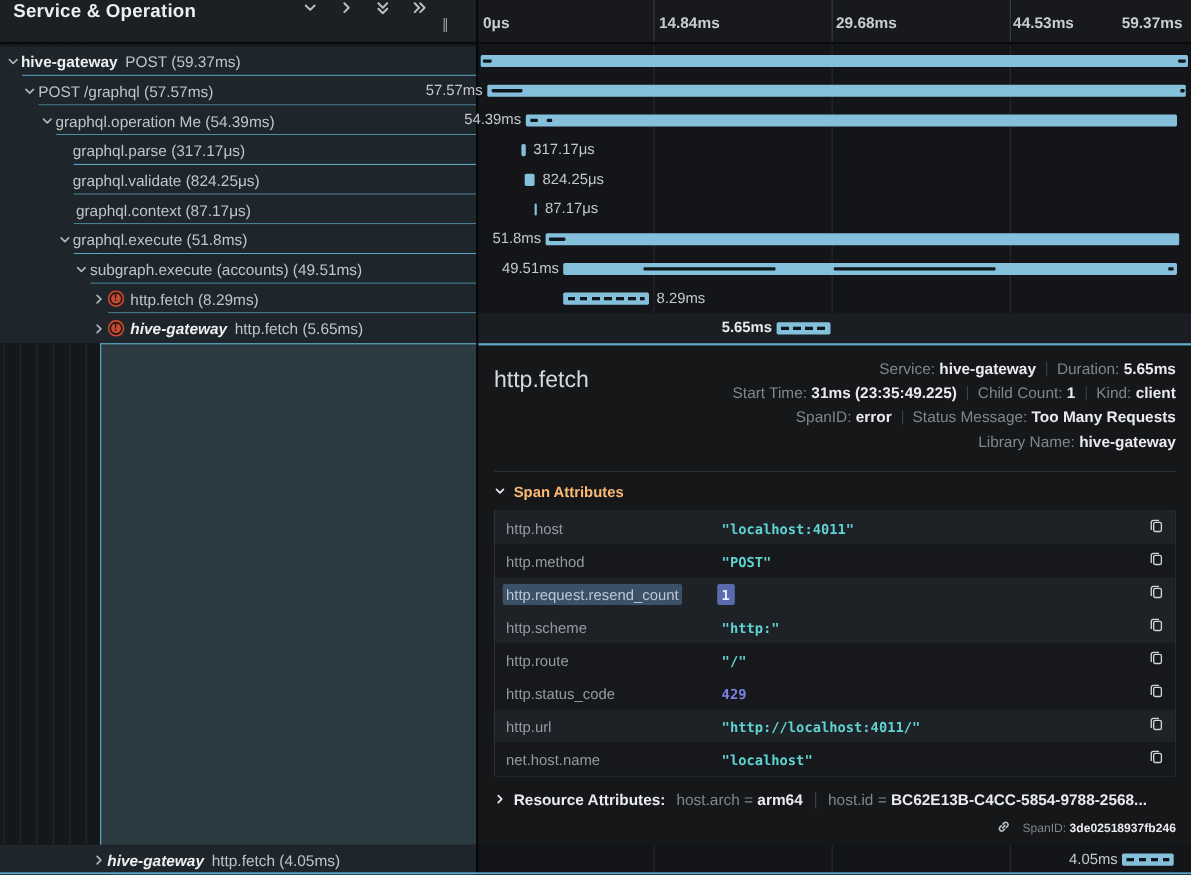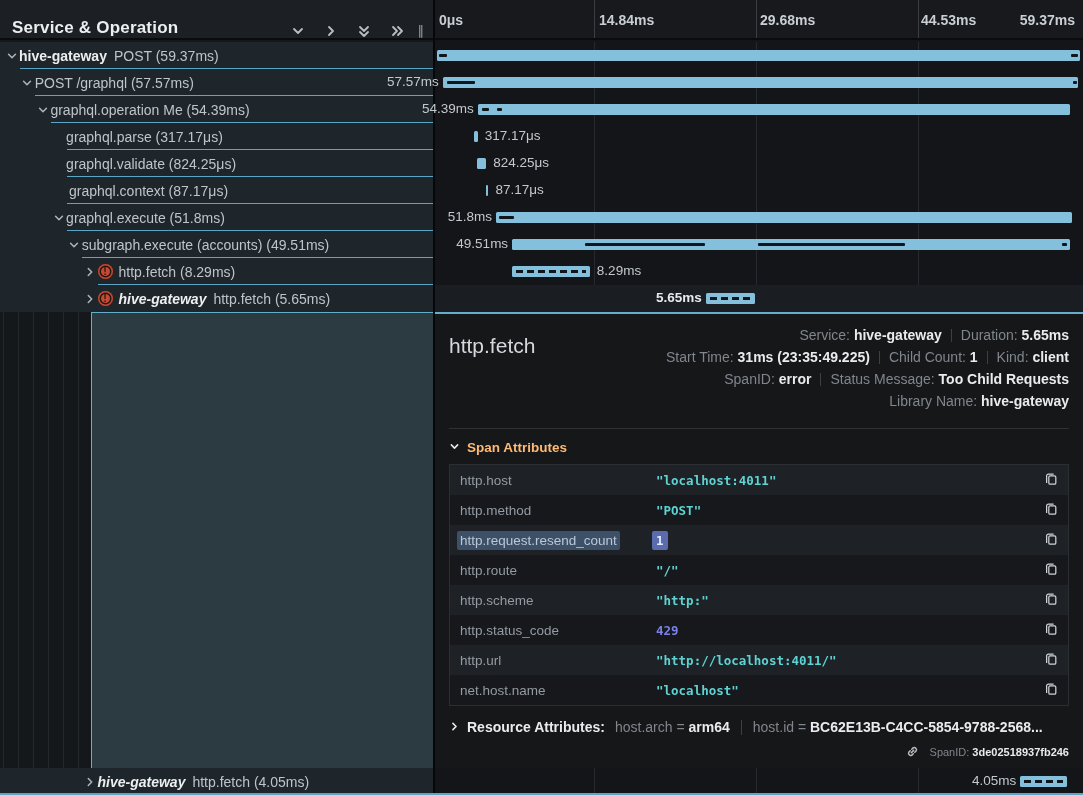--- a/index.html
+++ b/index.html
@@ -2,21 +2,21 @@
 <html><head>
 <meta charset="utf-8">
 <style>
   * { margin:0; padding:0; box-sizing:border-box; }
   html,body { width:1083px; height:795px; overflow:hidden; }
   body { background:#0c0e10; font-family:"Liberation Sans",sans-serif; position:relative; color:#c3c8cd; }
 
   
   .left-panel { position:absolute; left:0; top:0; width:433px; height:795px; background:#15181a; }
   .tree-header { position:relative; height:40px; background:#1c2024; border-bottom:2px solid #0a0b0c;
-                 display:flex; align-items:flex-end; padding:0 8px 0 12px; }
+                 display:flex; align-items:flex-start; padding:0 24px 0 12px; }
   .tree-title { flex:1; font-size:17px; font-weight:700; color:#eceef0; letter-spacing:.2px; }
   .hdr-icons { display:flex; align-items:center; gap:19px; margin-right:14px; }
   .hdr-icons svg { display:block; cursor:pointer; }
   .resize-handle { color:#9aa0a6; font-size:13px; letter-spacing:1px; margin-top:14px; cursor:col-resize; }
 
   .tree-body { position:absolute; top:42px; left:0; right:0; bottom:0; background:#15181a; }
   .guides { position:absolute; inset:0; pointer-events:none; }
   .guide { position:absolute; top:0; bottom:0; width:1px; background:#31383d; opacity:.55; }
 
   .tree-rows { position:relative; }
@@ -299,21 +299,21 @@
           <span class="bar-label" style="right:calc(58.20% + 4px)">5.65ms</span>
         </div>
       </div>
 
     <div class="detail">
       <div class="detail-head">
         <div class="detail-title">http.fetch</div>
         <div class="meta" id="meta">
             <div><span>Service: </span><b>hive-gateway</b><span class="msep"></span><span>Duration: </span><b>5.65ms</b></div>
             <div><span>Start Time: </span><b>31ms (23:35:49.225)</b><span class="msep"></span><span>Child Count: </span><b>1</b><span class="msep"></span><span>Kind: </span><b>client</b></div>
-            <div><span>SpanID: </span><b>error</b><span class="msep"></span><span>Status Message: </span><b>Too Child Requests</b></div>
+            <div><span>SpanID: </span><b>error</b><span class="msep"></span><span>Status Message: </span><b>Too Many Requests</b></div>
             <div><span>Library Name: </span><b>hive-gateway</b></div>
           </div>
       </div>
       <div class="attrs">
         <div class="attrs-head">
           <span><svg width="11" height="11" viewBox="0 0 14 14" fill="none" stroke="#e9ebee" stroke-width="2" stroke-linecap="round" stroke-linejoin="round">
                 <polyline points="3,5 7,9 11,5"></polyline>
               </svg></span>
           <span>Span Attributes</span>
         </div>
@@ -335,31 +335,31 @@
                 </svg></div>
             </div>
             <div class="attr-row odd">
               <div class="attr-key"><span class="sel">http.request.resend_count</span></div>
               <div class="attr-val number"><span class="sel">1</span></div>
               <div class="copy-btn"><svg width="14" height="15" viewBox="0 0 16 17" fill="none" stroke="#d0d4d9" stroke-width="1.4" stroke-linejoin="round">
                   <rect x="5.5" y="5.5" width="8" height="9.5" rx="1.5"></rect>
                   <path d="M11 3.5H5A2 2 0 0 0 3 5.5v8"></path>
                 </svg></div>
             </div>
+            <div class="attr-row odd">
+              <div class="attr-key">http.scheme</div>
+              <div class="attr-val string">"http:"</div>
+              <div class="copy-btn"><svg width="14" height="15" viewBox="0 0 16 17" fill="none" stroke="#d0d4d9" stroke-width="1.4" stroke-linejoin="round">
+                  <rect x="5.5" y="5.5" width="8" height="9.5" rx="1.5"></rect>
+                  <path d="M11 3.5H5A2 2 0 0 0 3 5.5v8"></path>
+                </svg></div>
+            </div>
             <div class="attr-row even">
               <div class="attr-key">http.route</div>
               <div class="attr-val string">"/"</div>
-              <div class="copy-btn"><svg width="14" height="15" viewBox="0 0 16 17" fill="none" stroke="#d0d4d9" stroke-width="1.4" stroke-linejoin="round">
-                  <rect x="5.5" y="5.5" width="8" height="9.5" rx="1.5"></rect>
-                  <path d="M11 3.5H5A2 2 0 0 0 3 5.5v8"></path>
-                </svg></div>
-            </div>
-            <div class="attr-row odd">
-              <div class="attr-key">http.scheme</div>
-              <div class="attr-val string">"http:"</div>
               <div class="copy-btn"><svg width="14" height="15" viewBox="0 0 16 17" fill="none" stroke="#d0d4d9" stroke-width="1.4" stroke-linejoin="round">
                   <rect x="5.5" y="5.5" width="8" height="9.5" rx="1.5"></rect>
                   <path d="M11 3.5H5A2 2 0 0 0 3 5.5v8"></path>
                 </svg></div>
             </div>
             <div class="attr-row even">
               <div class="attr-key">http.status_code</div>
               <div class="attr-val number">429</div>
               <div class="copy-btn"><svg width="14" height="15" viewBox="0 0 16 17" fill="none" stroke="#d0d4d9" stroke-width="1.4" stroke-linejoin="round">
                   <rect x="5.5" y="5.5" width="8" height="9.5" rx="1.5"></rect>

